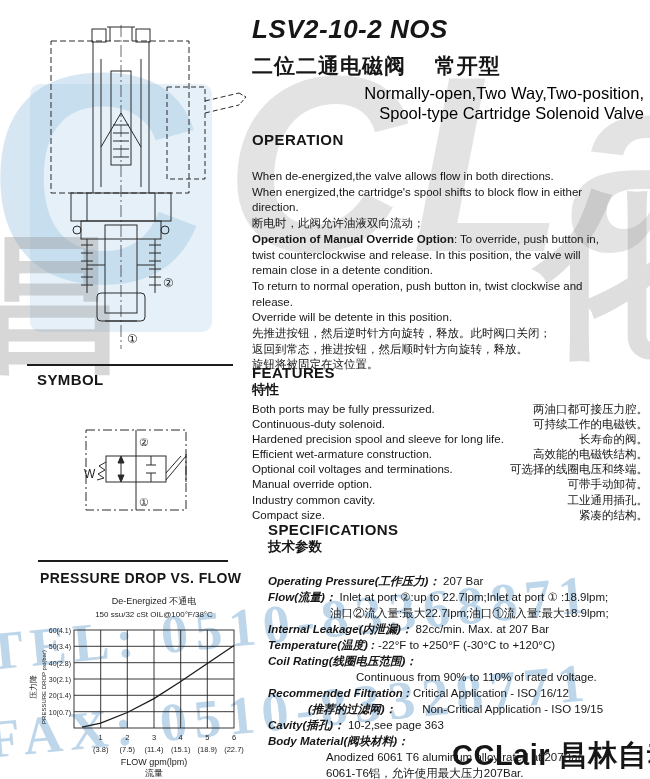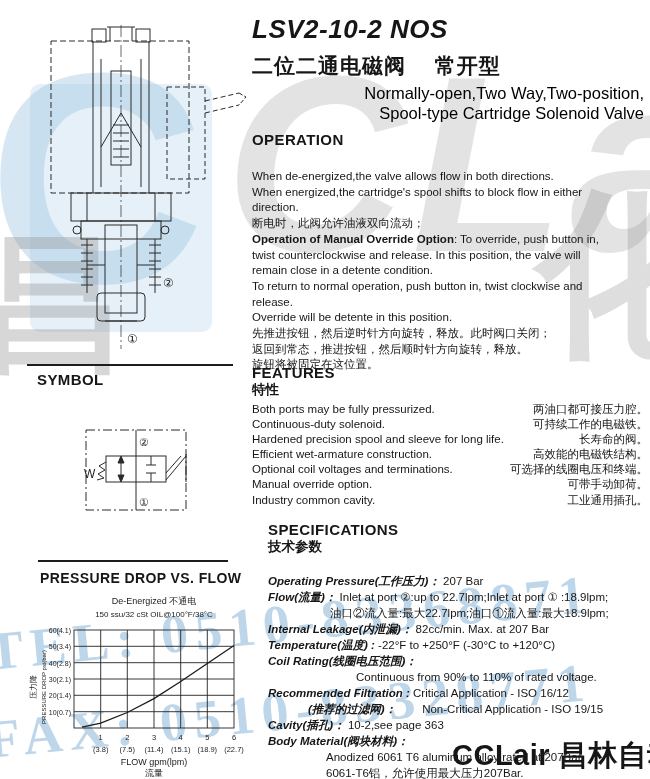--- a/index.html
+++ b/index.html
@@ -200,20 +200,24 @@
         <span>可选择的线圈电压和终端。</span>
       </div>
     <div class="feat-row">
         <span>Manual override option.</span>
         <span>可带手动卸荷。</span>
       </div>
     <div class="feat-row">
         <span>Industry common cavity.</span>
         <span>工业通用插孔。</span>
       </div>
+    <div class="feat-row">
+        <span>Compact size.</span>
+        <span>紧凑的结构。</span>
+      </div>
   </div>
 
   <div class="layer" style="left:268px;top:521px;width:396px;">
     <div class="sec-h">SPECIFICATIONS</div>
     <div class="sec-h-cn" style="margin-bottom:17px;">技术参数</div>
     <div class="spec-row"><b>Operating Pressure(工作压力)：</b><span> 207 Bar</span></div>
     <div class="spec-row"><b>Flow(流量)：</b><span> Inlet at port ②:up to 22.7lpm;Inlet at port ① :18.9lpm;</span></div>
     <div class="spec-row ind-a"><b></b><span>油口②流入量:最大22.7lpm;油口①流入量:最大18.9lpm;</span></div>
     <div class="spec-row"><b>Internal Leakage(内泄漏)：</b><span> 82cc/min. Max. at 207 Bar</span></div>
     <div class="spec-row"><b>Temperature(温度) :</b><span> -22°F to +250°F (-30°C to +120°C)</span></div>

